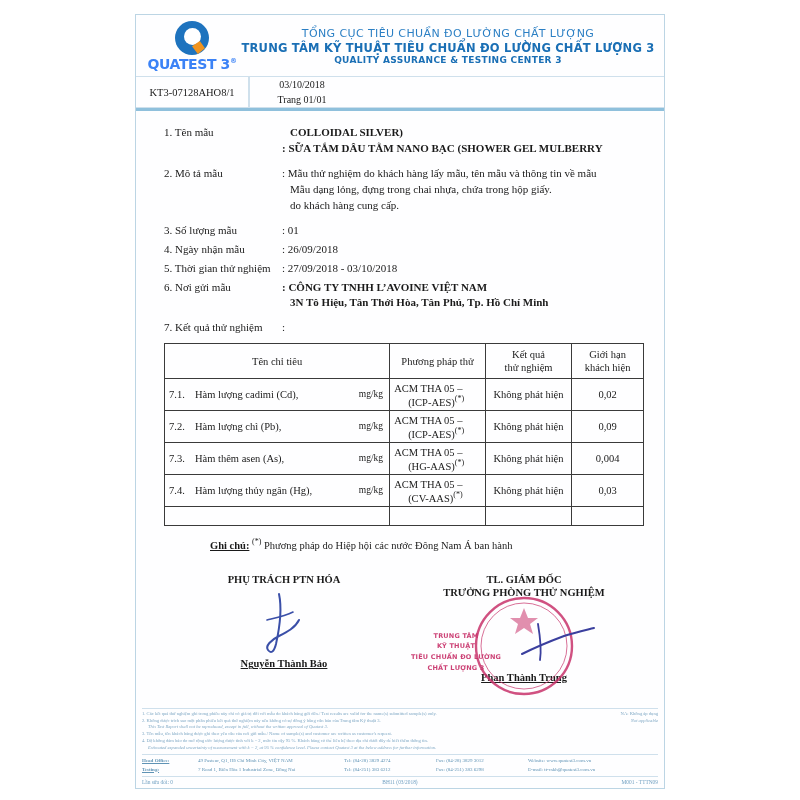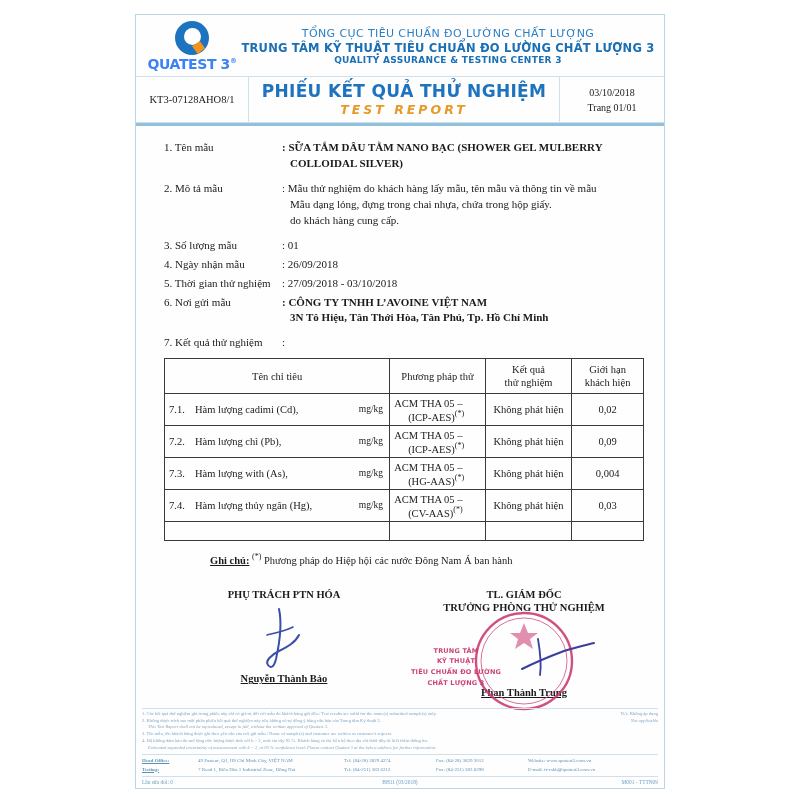--- a/index.html
+++ b/index.html
@@ -195,38 +195,34 @@
     </div>
     <div class="org">
       <div class="l1">TỔNG CỤC TIÊU CHUẨN ĐO LƯỜNG CHẤT LƯỢNG</div>
       <div class="l2">TRUNG TÂM KỸ THUẬT TIÊU CHUẨN ĐO LƯỜNG CHẤT LƯỢNG 3</div>
       <div class="l3">QUALITY ASSURANCE &amp; TESTING CENTER 3</div>
     </div>
   </div>
 
   <div class="titlerow">
     <div class="tr-left">KT3-07128AHO8/1</div>
-    <div class="tr-mid">
-      <div class="vi">PHIẾU KẾT QUẢ THỬ NGHIỆM</div>
-      <div class="en">TEST REPORT</div>
-    </div>
     <div class="tr-right">
       <div>03/10/2018</div>
       <div>Trang 01/01</div>
     </div>
   </div>
   <div class="rule"></div>
 
   <div class="body">
 
     <div class="fld">
       <div class="k"><span>1.</span> <span>Tên mẫu</span></div>
       <div class="v">
+        <div class="bold sub">COLLOIDAL SILVER)</div>
         <div class="bold">: <span>SỮA TẮM DÂU TẰM NANO BẠC (SHOWER GEL MULBERRY</span></div>
-        <div class="bold sub">COLLOIDAL SILVER)</div>
       </div>
     </div>
 
     <div class="gap"></div>
 
     <div class="fld">
       <div class="k"><span>2.</span> <span>Mô tả mẫu</span></div>
       <div class="v">
         <div>: <span>Mẫu thử nghiệm do khách hàng lấy mẫu, tên mẫu và thông tin về mẫu</span></div>
         <div class="sub">Mẫu dạng lỏng, đựng trong chai nhựa, chứa trong hộp giấy.</div>
@@ -294,21 +290,21 @@
         <tr class="rowcell">
           <td><span class="idx">7.2.</span><span>Hàm lượng chì (Pb),</span><span class="unit">mg/kg</span></td>
           <td class="meth">
               <span class="m1">ACM THA 05 –</span>
               <span class="m2"><span>(ICP-AES)</span><sup>(*)</sup></span>
             </td>
           <td class="c-res">Không phát hiện</td>
           <td class="c-lim">0,09</td>
         </tr>
         <tr class="rowcell">
-          <td><span class="idx">7.3.</span><span>Hàm lượng with (As),</span><span class="unit">mg/kg</span></td>
+          <td><span class="idx">7.3.</span><span>Hàm thêm asen (As),</span><span class="unit">mg/kg</span></td>
           <td class="meth">
               <span class="m1">ACM THA 05 –</span>
               <span class="m2"><span>(HG-AAS)</span><sup>(*)</sup></span>
             </td>
           <td class="c-res">Không phát hiện</td>
           <td class="c-lim">0,004</td>
         </tr>
         <tr class="rowcell">
           <td><span class="idx">7.4.</span><span>Hàm lượng thủy ngân (Hg),</span><span class="unit">mg/kg</span></td>
           <td class="meth">

